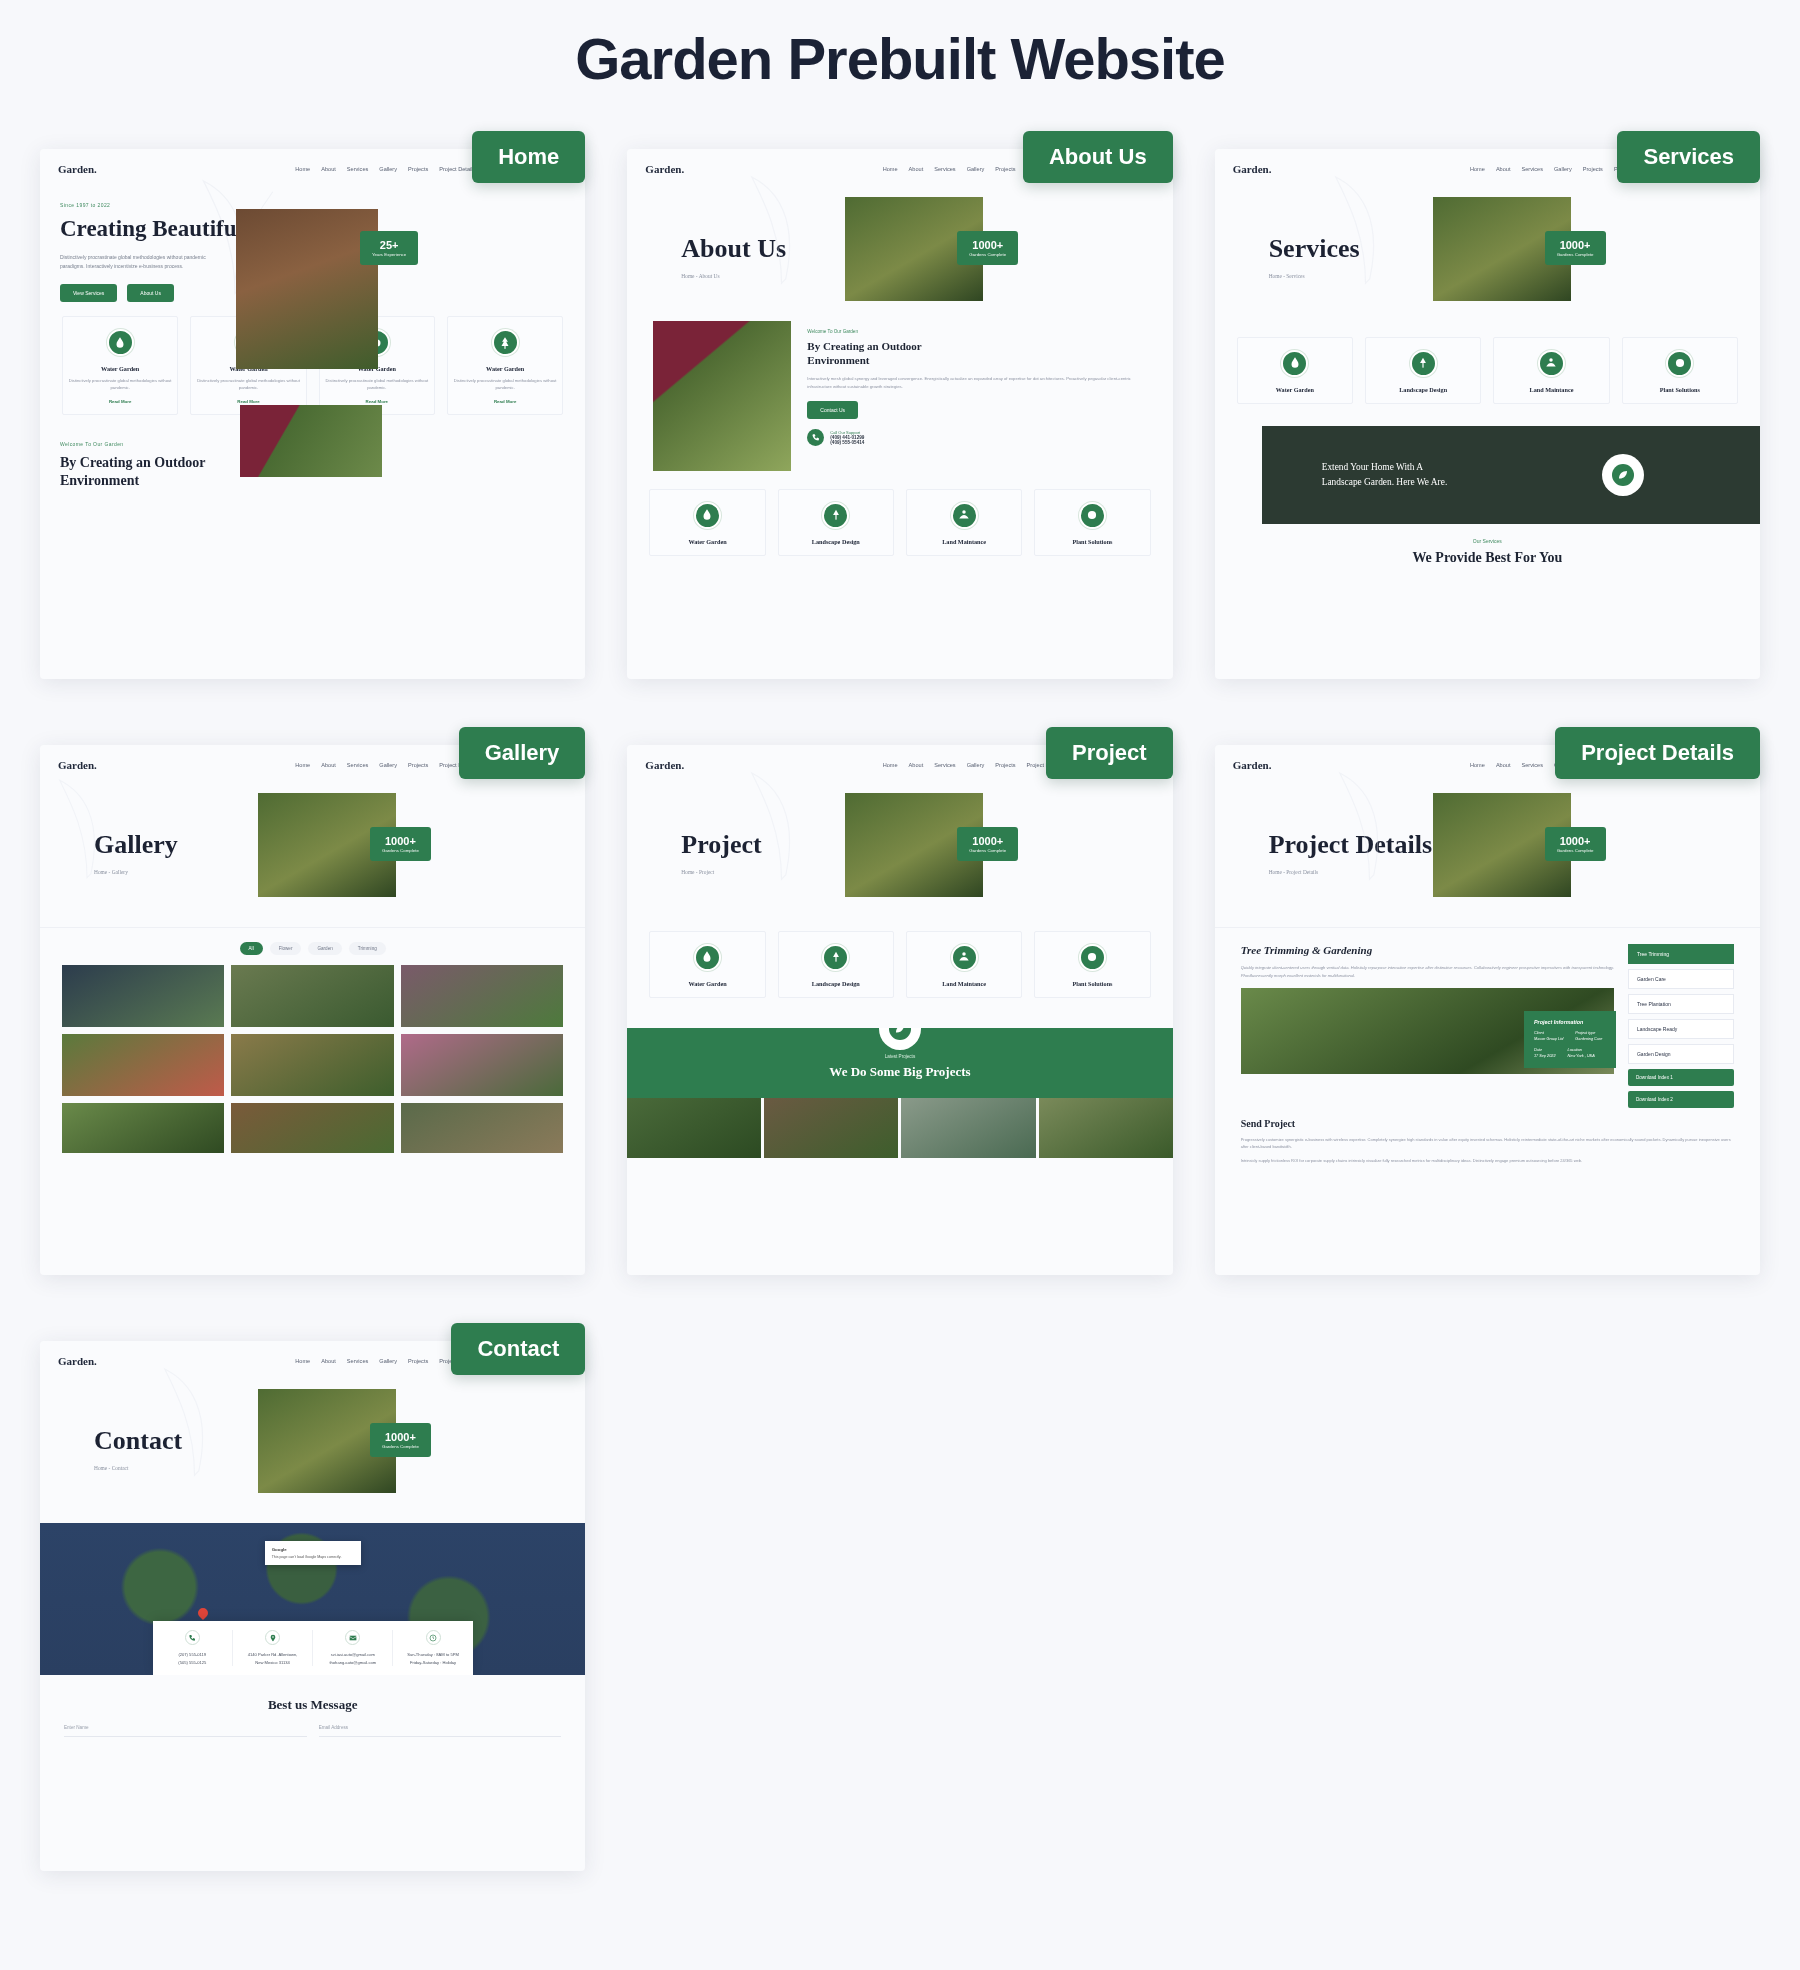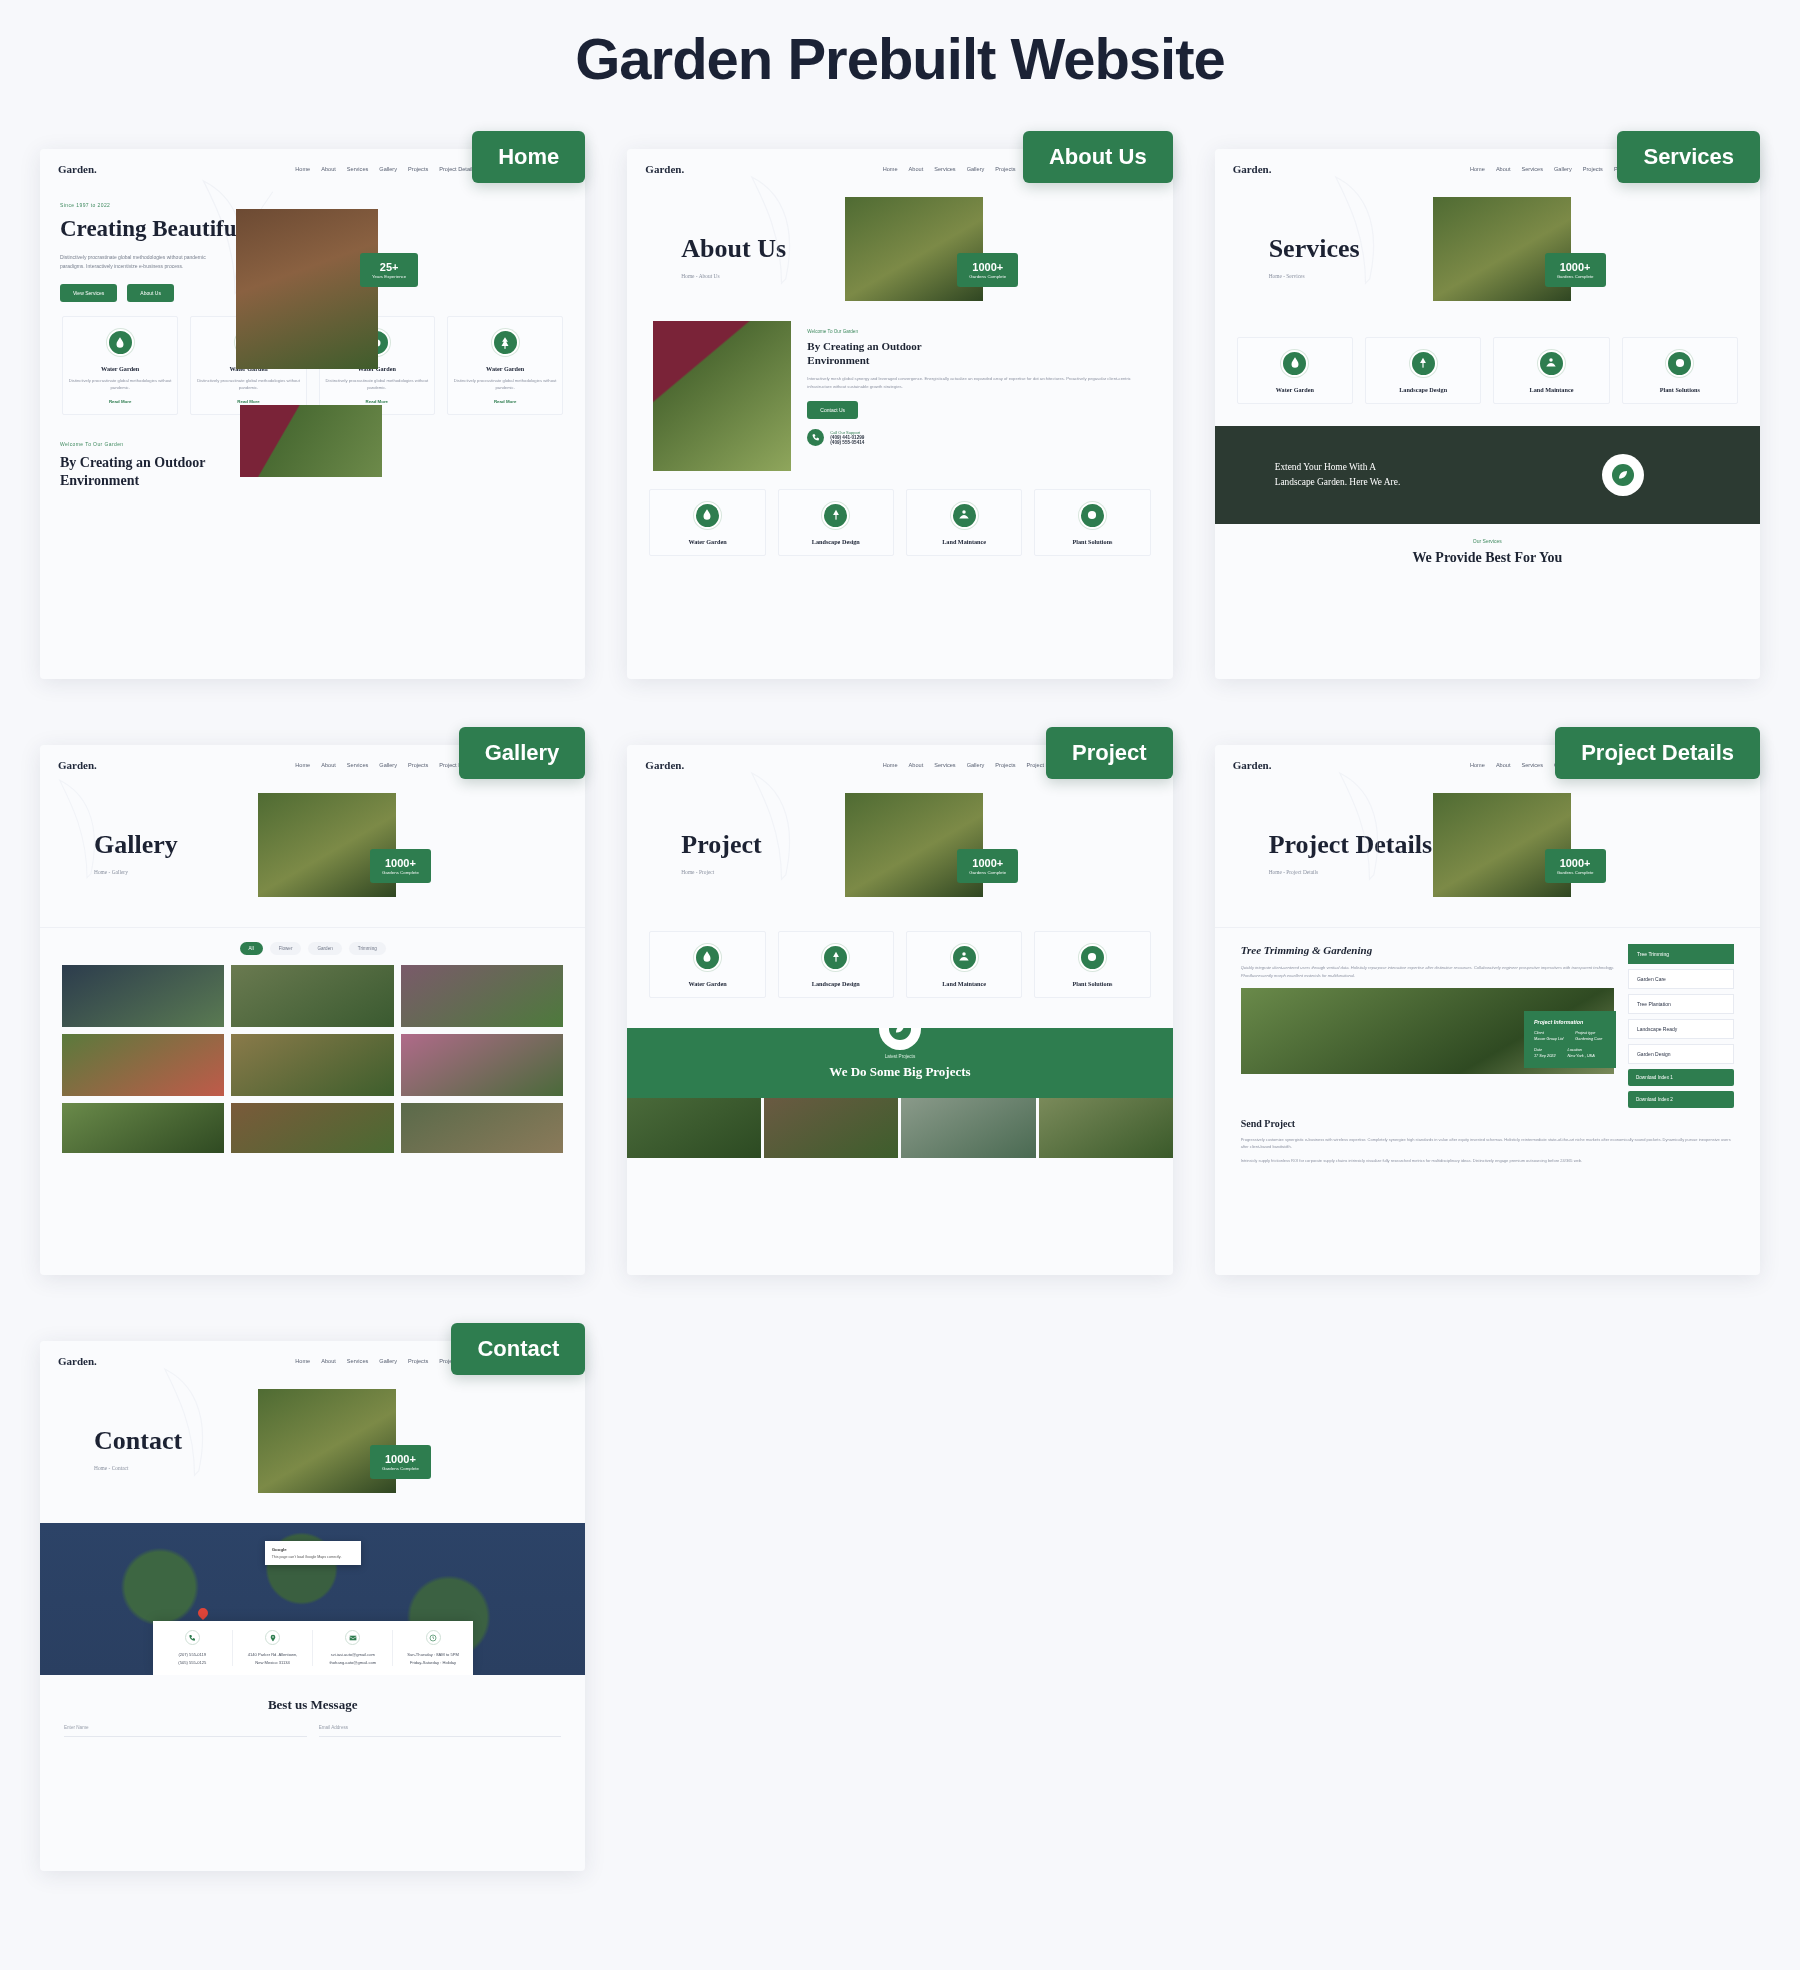--- a/index.html
+++ b/index.html
@@ -90,21 +90,21 @@
   }
   .hero-p { font-size: 5px; color: #79808f; line-height: 1.85; margin-top: 10px; width: 150px; }
   .hero-btns { display: flex; gap: 10px; margin-top: 13px; }
   .btn-green { background:#2e7d4f; color:#fff; font-size:5px; padding:6px 13px; border-radius:3px; }
 
   .photo { position: absolute; background-size: cover; background-position: center; }
 
   
   .stat {
     position: absolute; background: #2e7d4f; color: #fff; text-align: center;
-    padding: 8px 12px; border-radius: 3px; margin-top: 22px;
+    padding: 8px 12px; border-radius: 3px;
   }
   .stat b { display:block; font-size: 11px; font-weight: 700; line-height: 1.1; }
   .stat span { font-size: 4.4px; opacity: .93; }
 
   
   .ipage { position: relative; padding: 58px 0 0 54px; }
   .ipage h1 { font-family:"Liberation Serif", serif; font-size: 26px; color:#1c2233; font-weight:700; }
   .crumb { font-size: 5.4px; color: #8a91a0; margin-top: 9px; font-family:"Liberation Serif",serif; }
 
   
@@ -121,21 +121,21 @@
   .chip .ic svg { width: 14px; height: 14px; }
   .chip .nm { font-family:"Liberation Serif",serif; font-size: 6.2px; font-weight:700; color:#22293a; }
   .chip .dsc { font-size: 4.2px; color:#8d93a2; line-height:1.7; margin-top:5px; }
   .chip .rm { font-size: 4.4px; color:#2e7d4f; margin-top: 7px; font-weight:600; }
 
   
   .banner {
     position: relative; height: 98px; margin-top: 14px; overflow: hidden;
     display: flex; align-items: center;
   }
-  .banner.dark { background: #2c3a32; }
+  .banner.dark { background: #2c3a32; margin-left: 47px; }
   .banner.green { background: #2e7d4f; }
   .banner .bt {
     color:#fff; font-family:"Liberation Serif",serif; font-size: 9.4px;
     line-height: 1.55; padding-left: 60px; z-index: 2;
   }
   .seal {
     position: absolute; width: 42px; height: 42px; border-radius: 50%;
     background: #fff; display:flex; align-items:center; justify-content:center;
     font-size: 3.2px; color:#2e7d4f; text-align:center; z-index: 3;
   }

